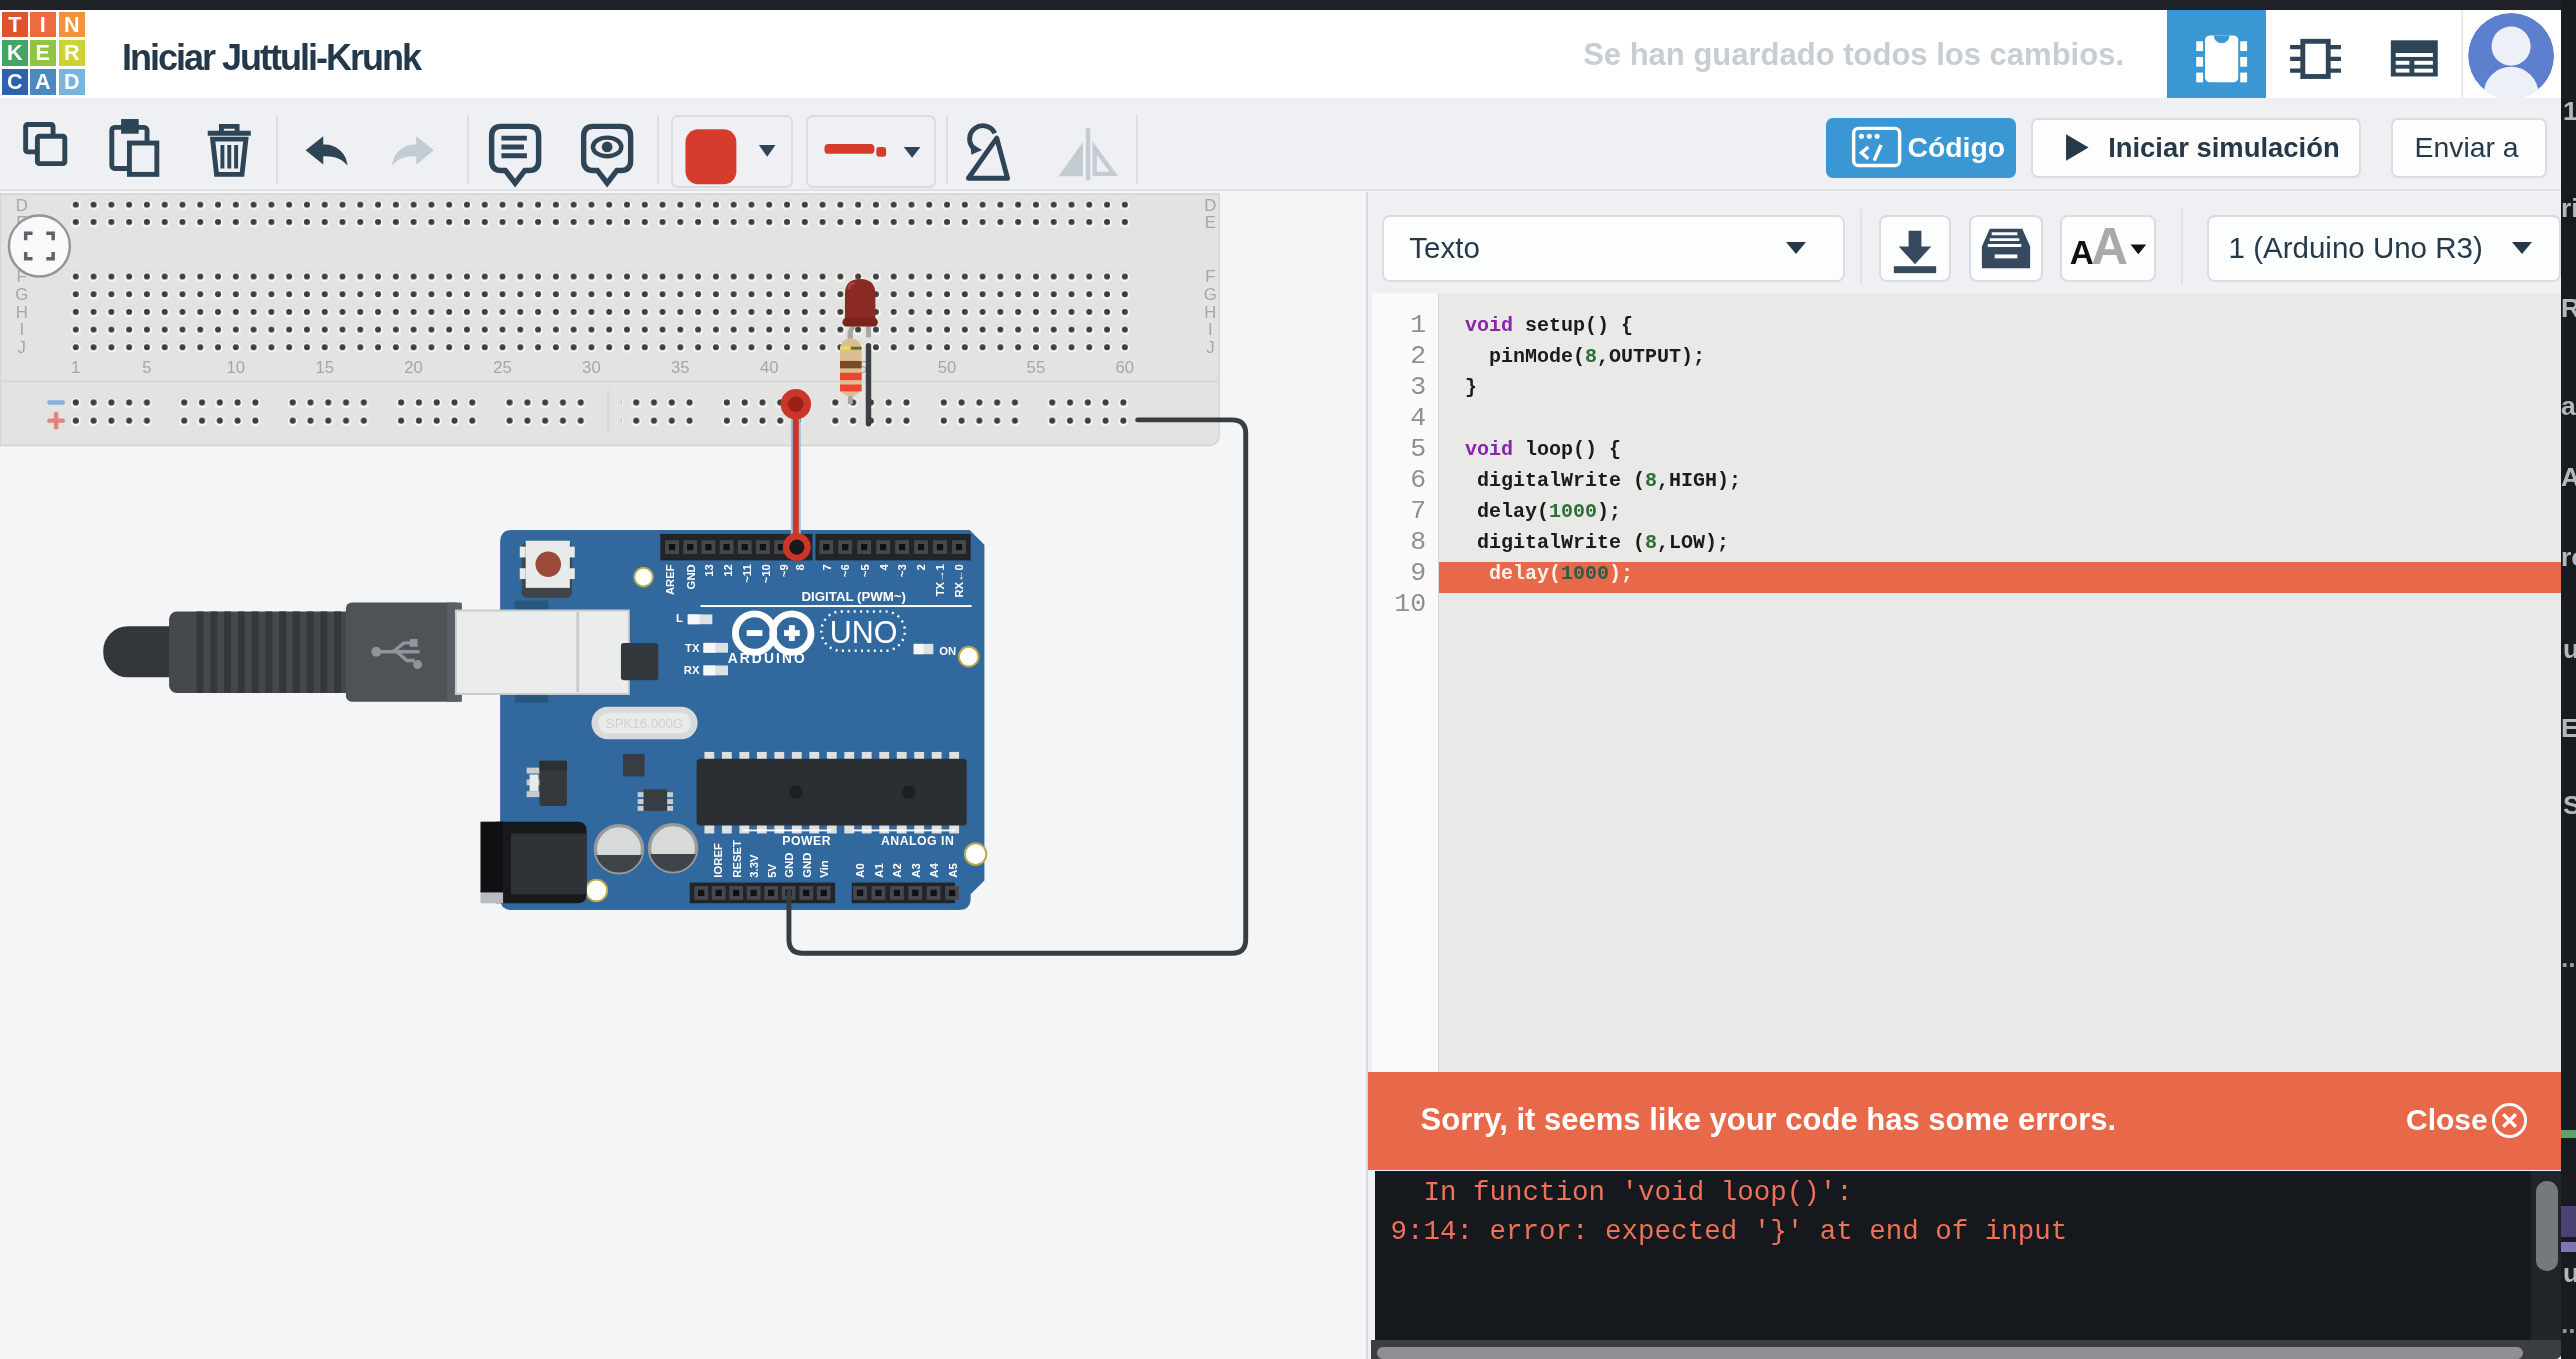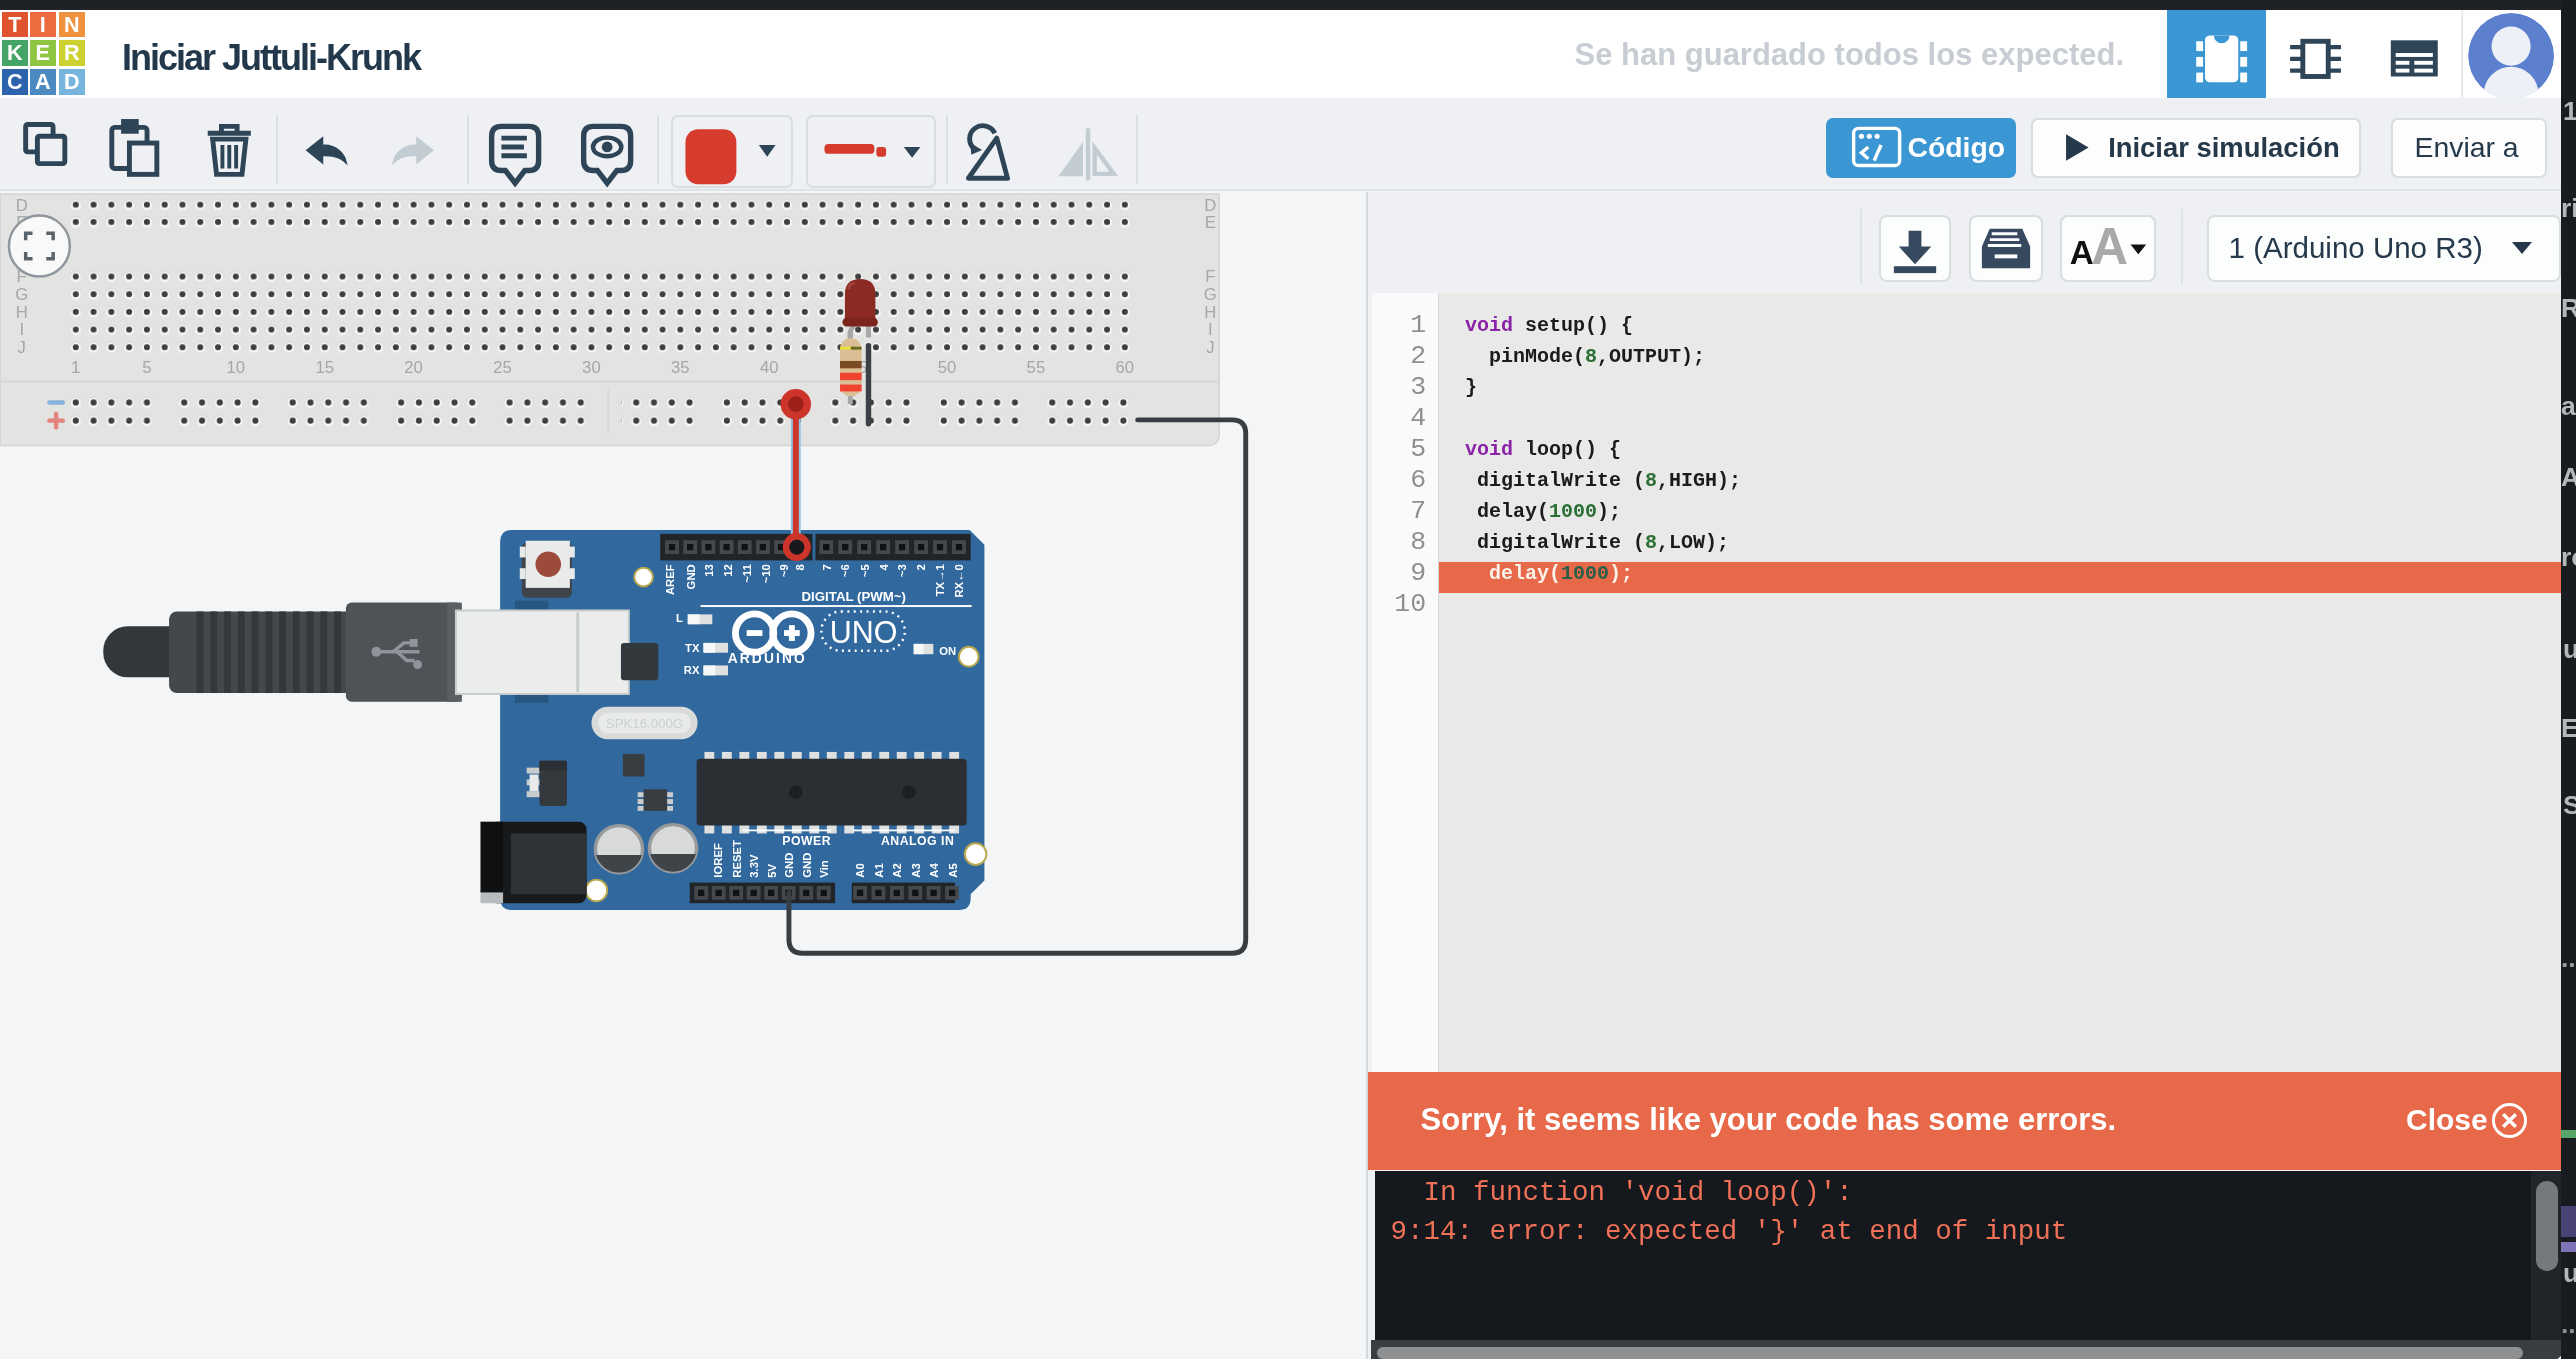--- a/index.html
+++ b/index.html
@@ -50,21 +50,21 @@
 <div class="lg" style="left:2px;  top:11.8px; background:#e0532f;">T</div>
 <div class="lg" style="left:30px; top:11.8px; background:#ec6b3f;">I</div>
 <div class="lg" style="left:59px; top:11.8px; background:#f0913e;">N</div>
 <div class="lg" style="left:2px;  top:40px; background:#44a567;">K</div>
 <div class="lg" style="left:30px; top:40px; background:#8ec641;">E</div>
 <div class="lg" style="left:59px; top:40px; background:#cdd232;">R</div>
 <div class="lg" style="left:2px;  top:69px; background:#2d62ad;">C</div>
 <div class="lg" style="left:30px; top:69px; background:#4b8ac0;">A</div>
 <div class="lg" style="left:59px; top:69px; background:#77b5dc;">D</div>
 <div class="abs" id="title">Iniciar Juttuli-Krunk</div>
-<div class="abs" id="savedmsg">Se han guardado todos los expected.</div>
+<div class="abs" id="savedmsg">Se han guardado todos los cambios.</div>
 <div class="abs" id="tabblue"></div>
 <div class="abs" id="hdricons"></div>
 <div class="abs" id="toolbar"></div>
 <div class="tsep" style="left:276px;"></div>
 <div class="tsep" style="left:467px;"></div>
 <div class="tsep" style="left:657px;"></div>
 <div class="tsep" style="left:946px;"></div>
 <div class="tsep" style="left:1136px;"></div>
 <div class="tbtn" style="left:671px; width:122px;"></div>
 <div class="tbtn" style="left:806px; width:130px;"></div>
@@ -521,20 +521,24 @@
 <circle cx="810" cy="411" r="8" fill="#9c2018"></circle>
 <circle cx="811" cy="556.5" r="7.9" fill="#17191c"></circle>
 <circle cx="811" cy="556.5" r="11" fill="none" stroke="#ce352a" stroke-width="6.5"></circle>
 </svg>
 </div>
 
 <div class="abs" id="panel">
   <div id="ptoolbar">
     <div style="position:absolute; left:492px; top:16.7px; width:2px; height:75px; background:#e0e3e6;"></div>
     <div style="position:absolute; left:813px; top:16.7px; width:2px; height:75px; background:#e0e3e6;"></div>
+    <div class="pbtn" style="left:13.8px; width:463px;">
+      <span style="position:absolute; left:25.5px; top:14.7px; font-size:29.5px; color:#25394b;">Texto</span>
+      <span style="position:absolute; right:37px; top:25.5px; width:0; height:0; border-left:10.8px solid transparent; border-right:10.8px solid transparent; border-top:12.8px solid #25394b;"></span>
+    </div>
     <div class="pbtn" style="left:511px; width:72px;">
       <svg width="68" height="63" viewBox="0 0 69 64">
           <path d="M28,14 h13 v16 h10 l-16.5,18 l-16.5,-18 h10 z" fill="#36495e"></path>
           <rect x="13" y="50" width="43" height="7" fill="#36495e"></rect>
         </svg>
     </div>
     <div class="pbtn" style="left:601px; width:74px;">
       <svg width="70" height="63" viewBox="0 0 71 64">
           <path d="M19,12 h33 l8,18 v22 h-49 v-22 z" fill="#36495e"></path>
           <path d="M21,17 l26,0 M19,23 l30,0 M17,29 l34,0" stroke="#fcfdfd" stroke-width="3"></path>

